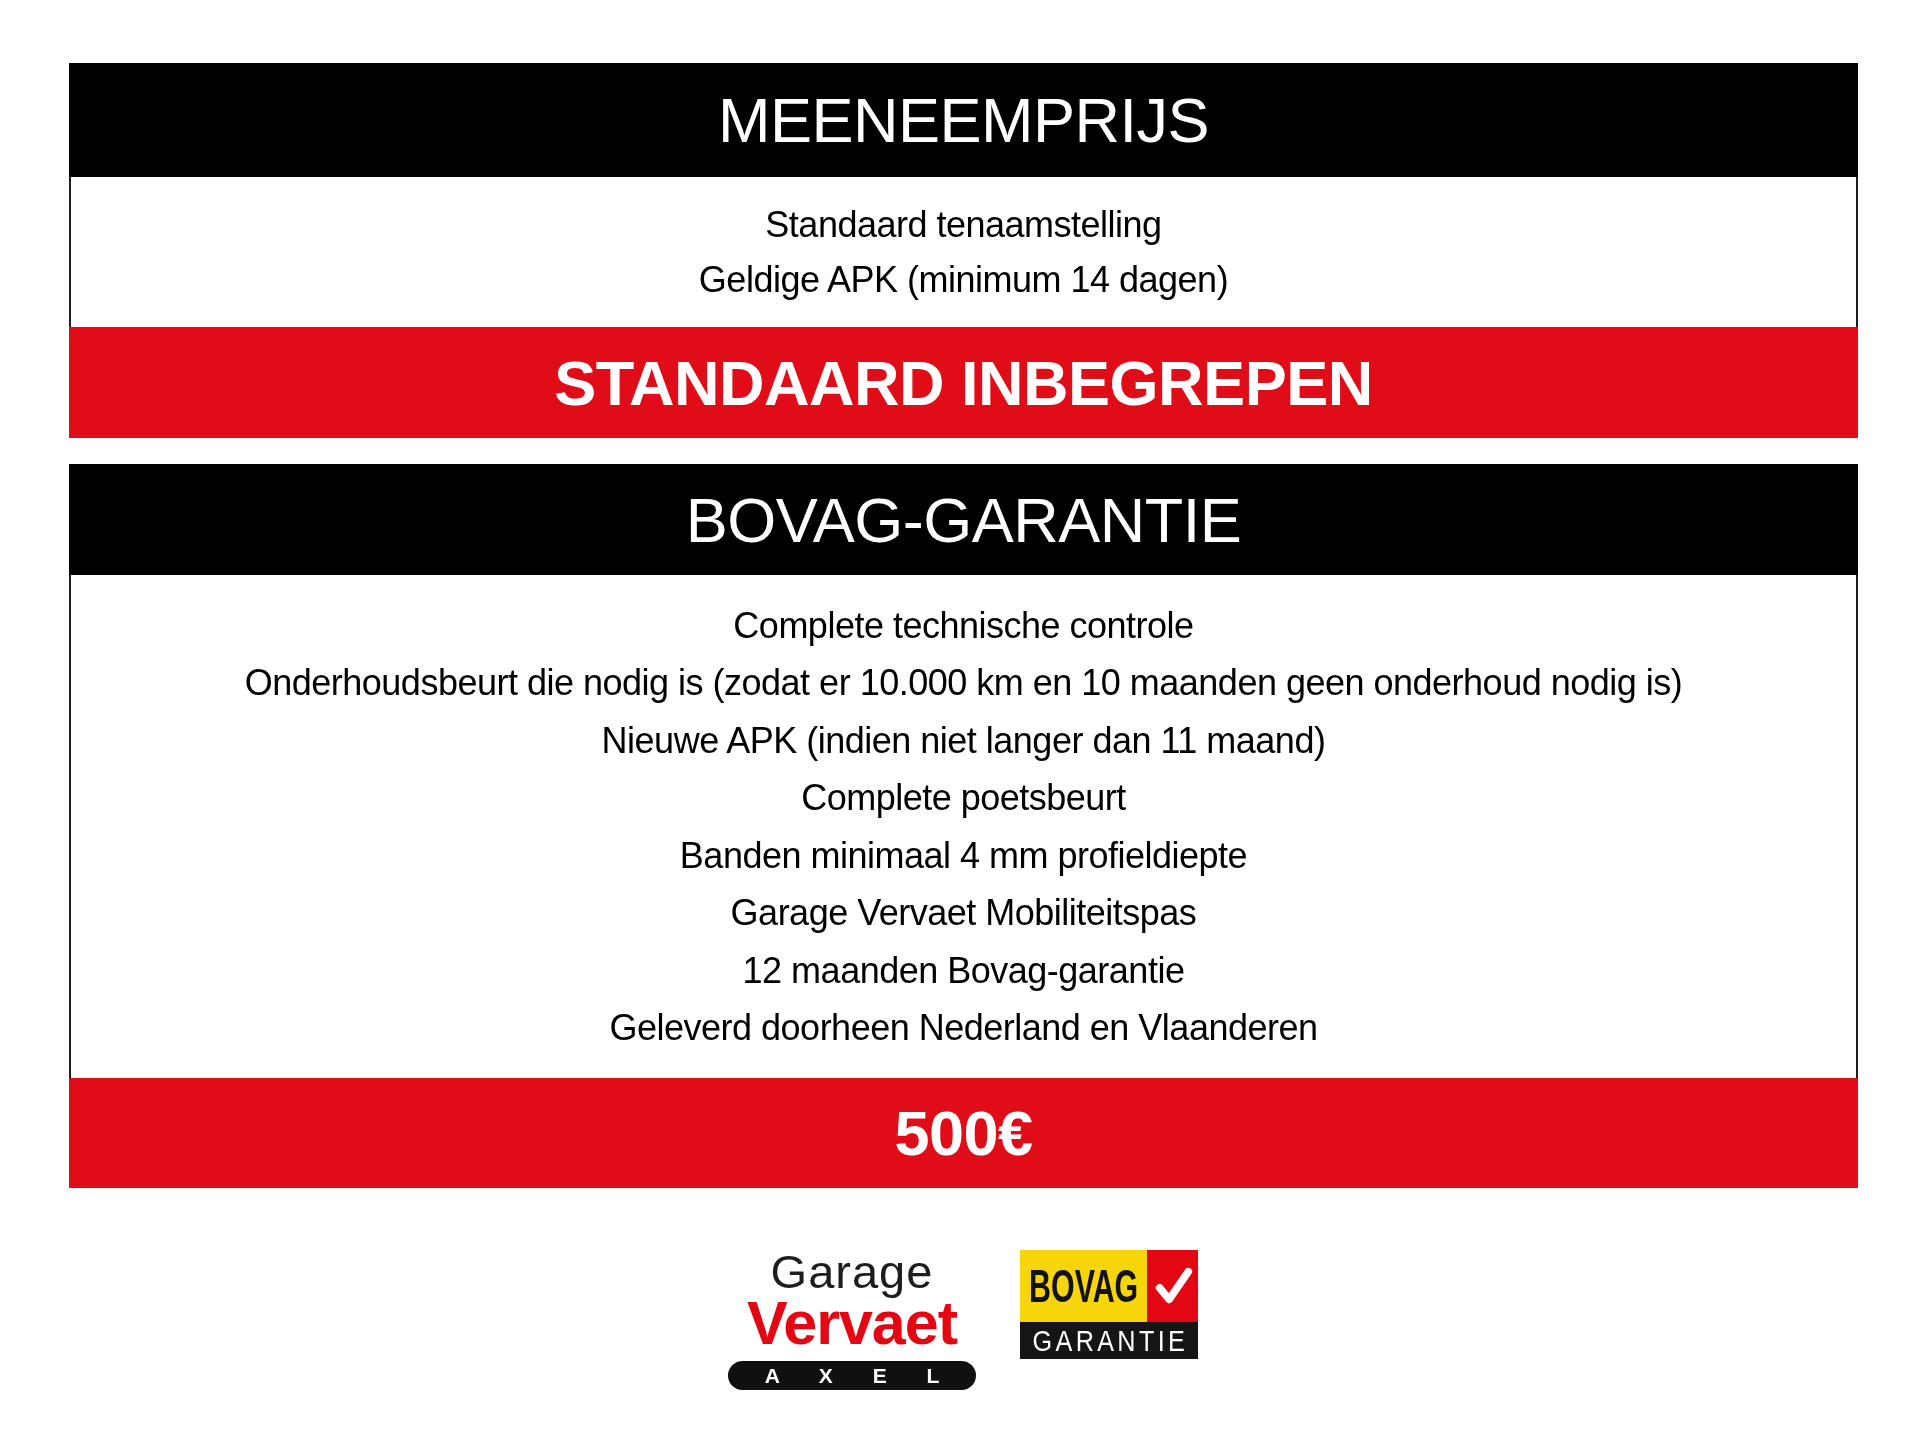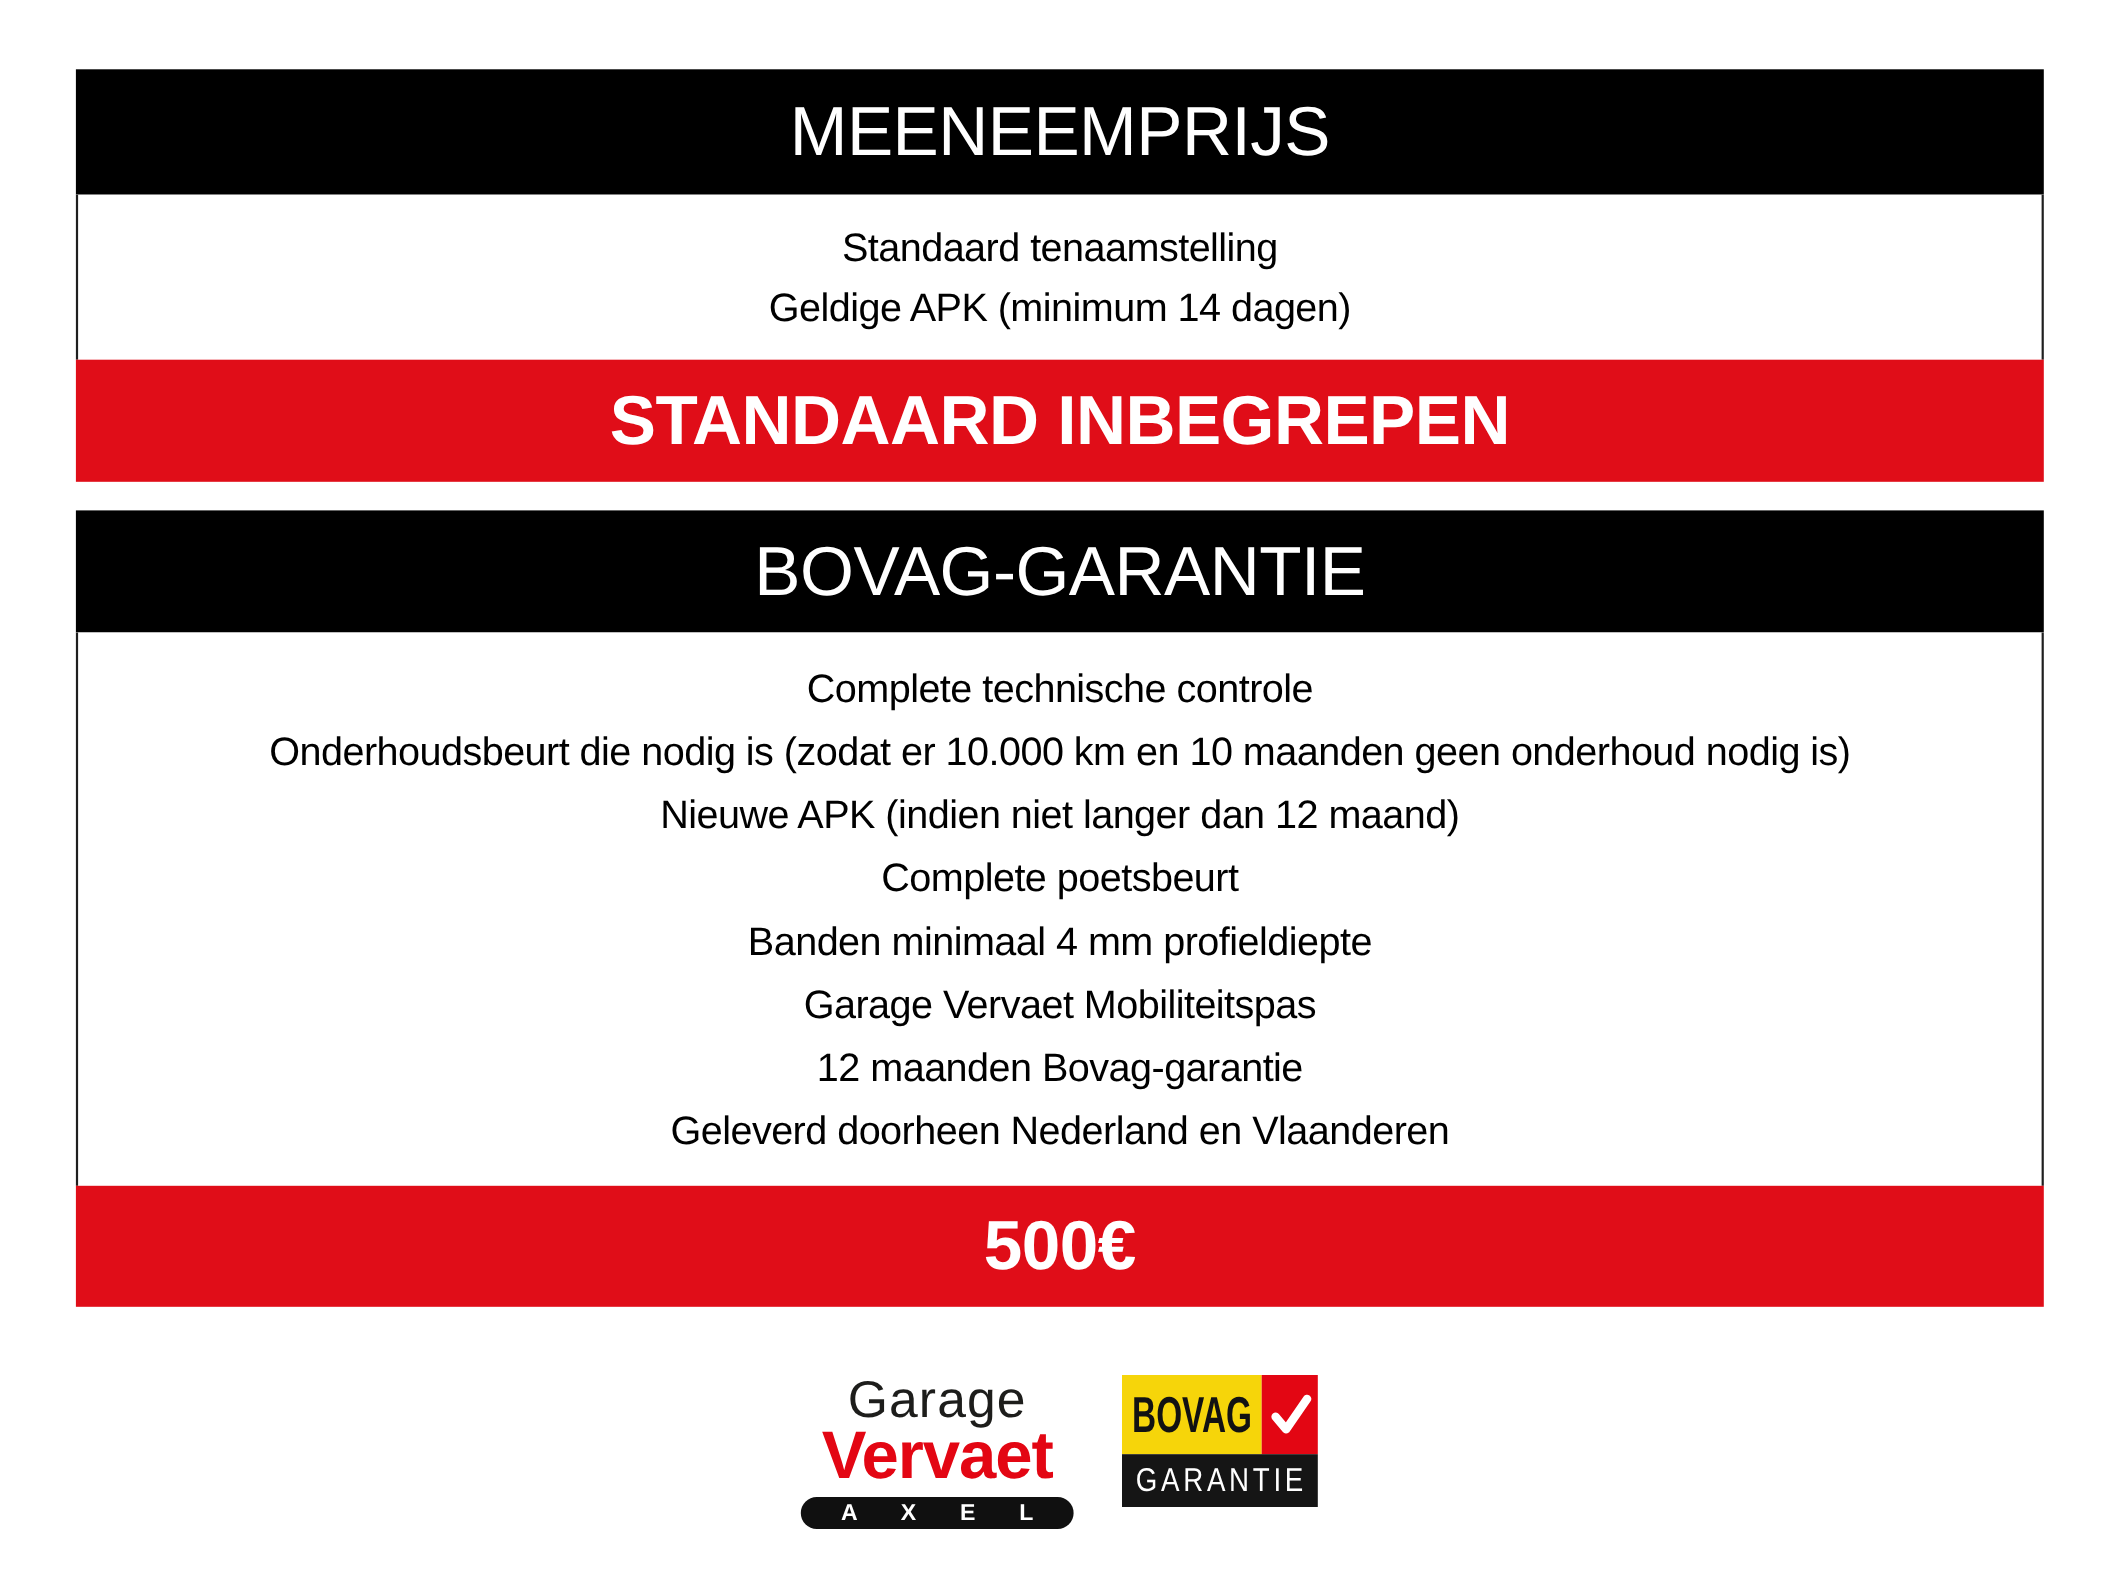--- a/index.html
+++ b/index.html
@@ -96,21 +96,21 @@
     display:inline-block;
     font-size:46px;font-weight:bold;color:#121212;
     transform:scaleX(0.66);transform-origin:center;
     letter-spacing:0;white-space:nowrap;
   }
   .bovag-red{
     width:51px;background:var(--logo_red,#e30613);
     display:flex;align-items:center;justify-content:center;
   }
   .bovag-bottom{
-    height:48px;background:#151515;
+    height:37px;background:#151515;
     display:flex;align-items:center;justify-content:center;overflow:hidden;
   }
   .bovag-bottom span{
     display:inline-block;
     color:#ffffff;font-size:30px;font-weight:400;
     letter-spacing:4px;text-indent:4px;
     transform:scaleX(0.84);transform-origin:center;white-space:nowrap;
   }
 </style>
 </head>
@@ -131,21 +131,21 @@
     </footer>
   </section>
 
   <section class="card card2">
     <header class="card-header">
       <span>BOVAG-GARANTIE</span>
     </header>
     <div class="card-body">
       <p>Complete technische controle</p>
       <p>Onderhoudsbeurt die nodig is (zodat er 10.000 km en 10 maanden geen onderhoud nodig is)</p>
-      <p>Nieuwe APK (indien niet langer dan 12 maand)</p>
+      <p>Nieuwe APK (indien niet langer dan 11 maand)</p>
       <p>Complete poetsbeurt</p>
       <p>Banden minimaal 4 mm profieldiepte</p>
       <p>Garage Vervaet Mobiliteitspas</p>
       <p>12 maanden Bovag-garantie</p>
       <p>Geleverd doorheen Nederland en Vlaanderen</p>
     </div>
     <footer class="card-footer">
       <span>500€</span>
     </footer>
   </section>

